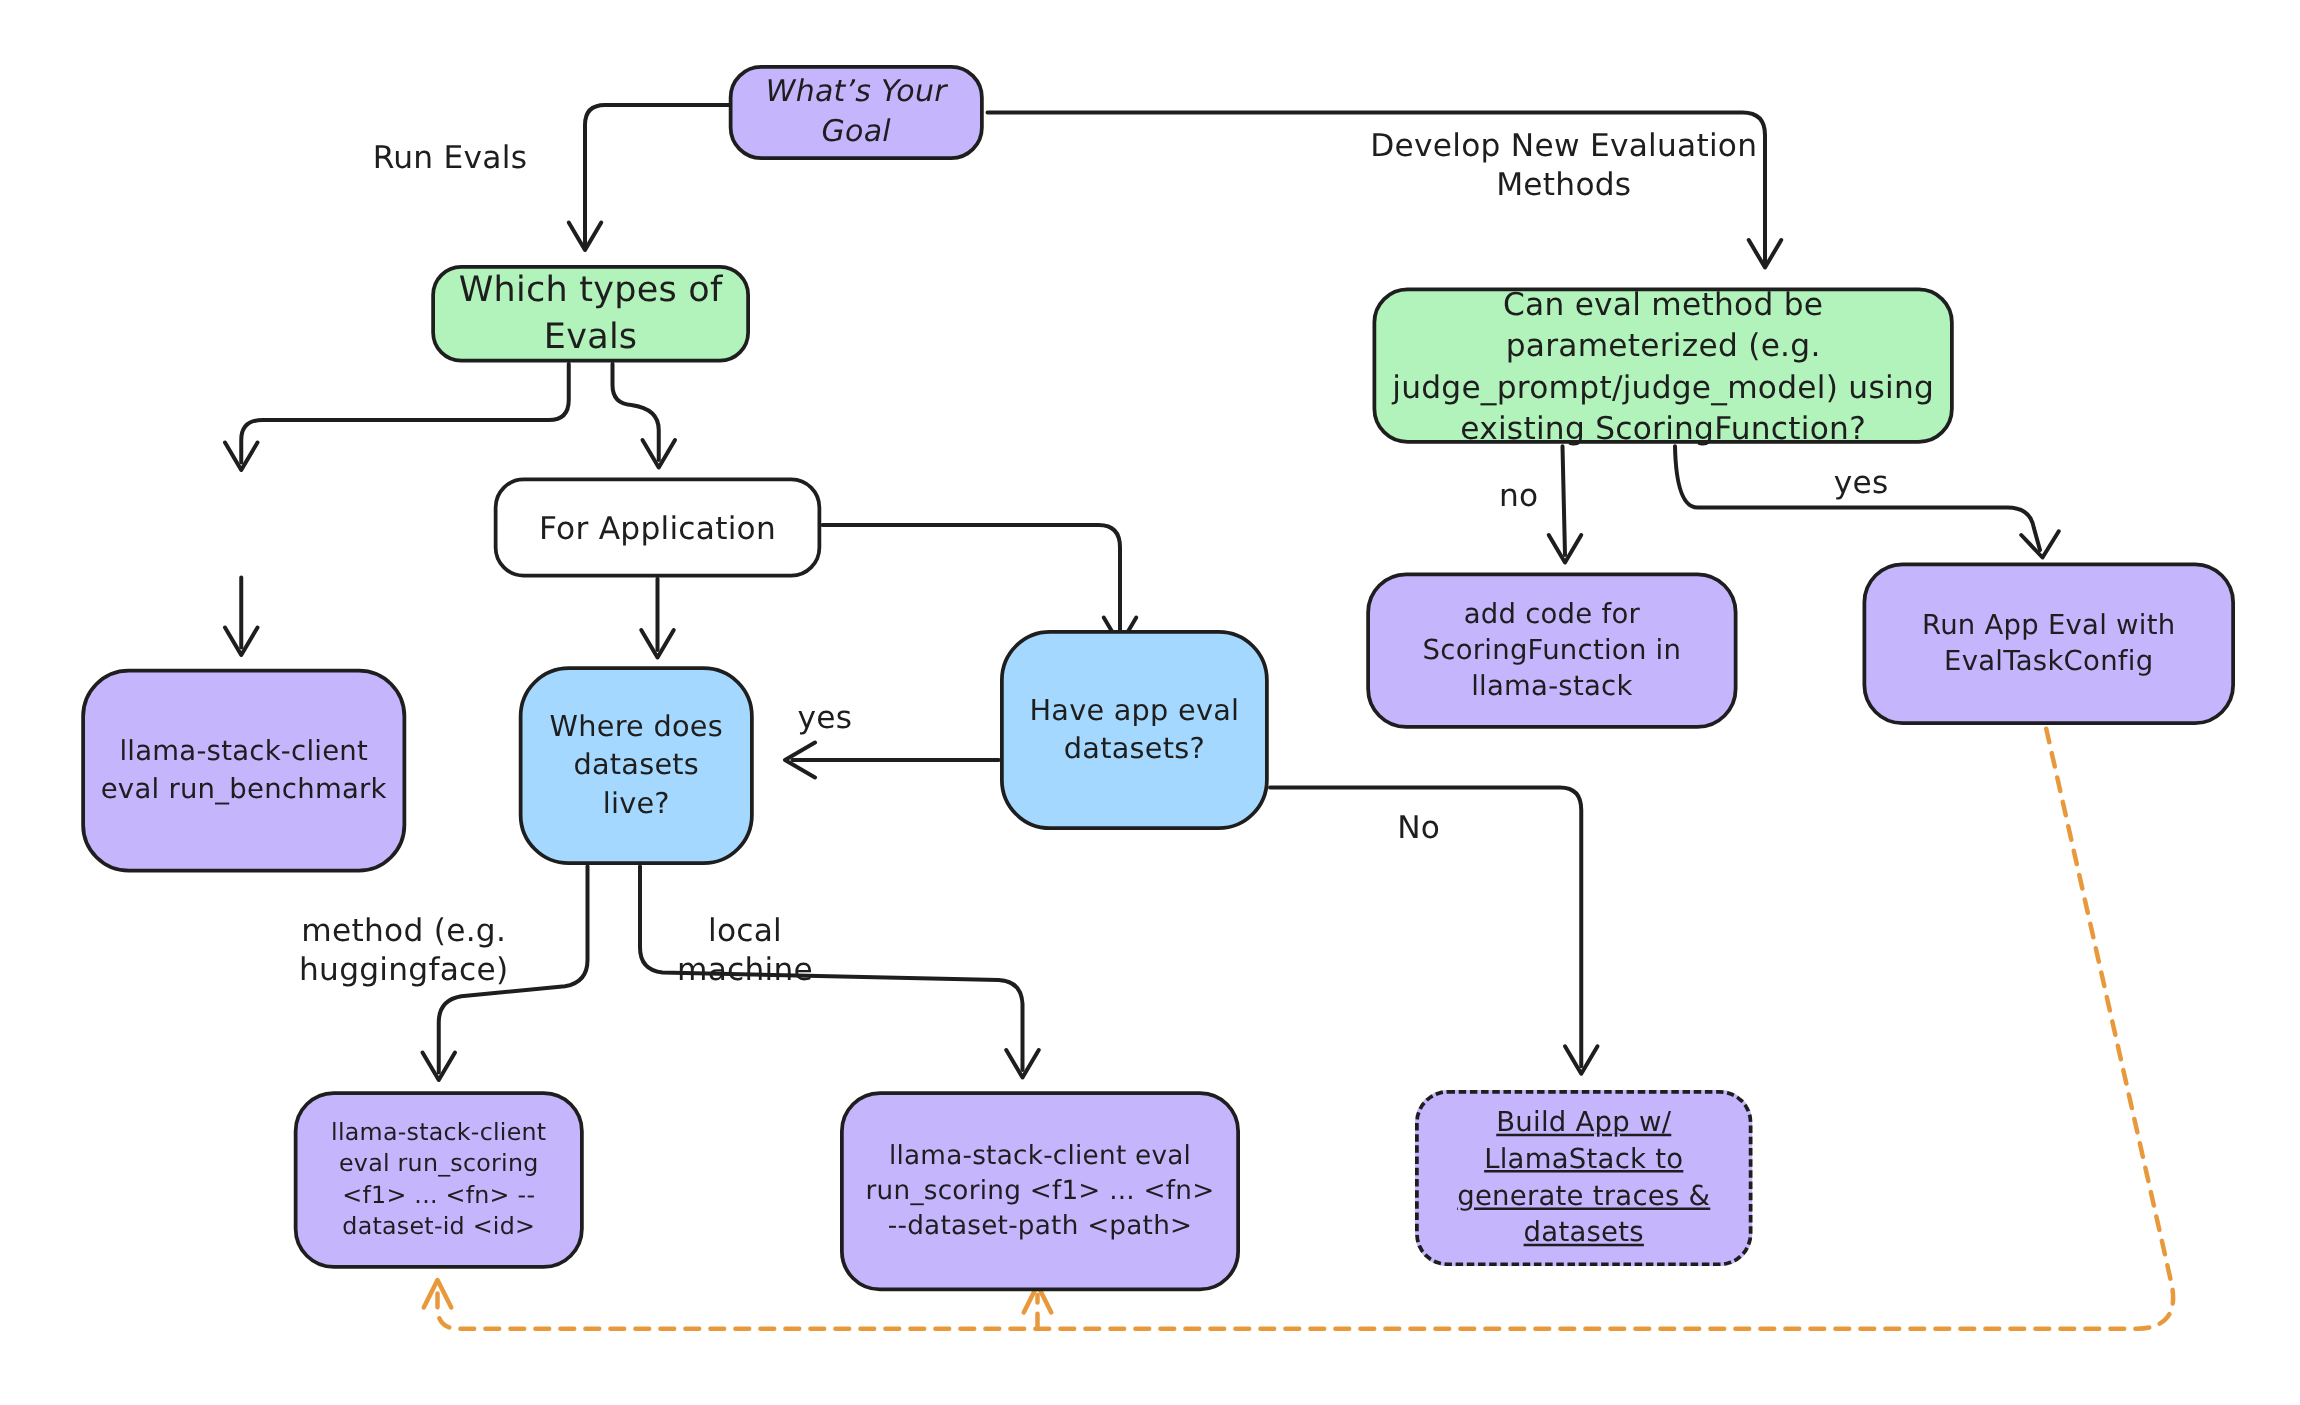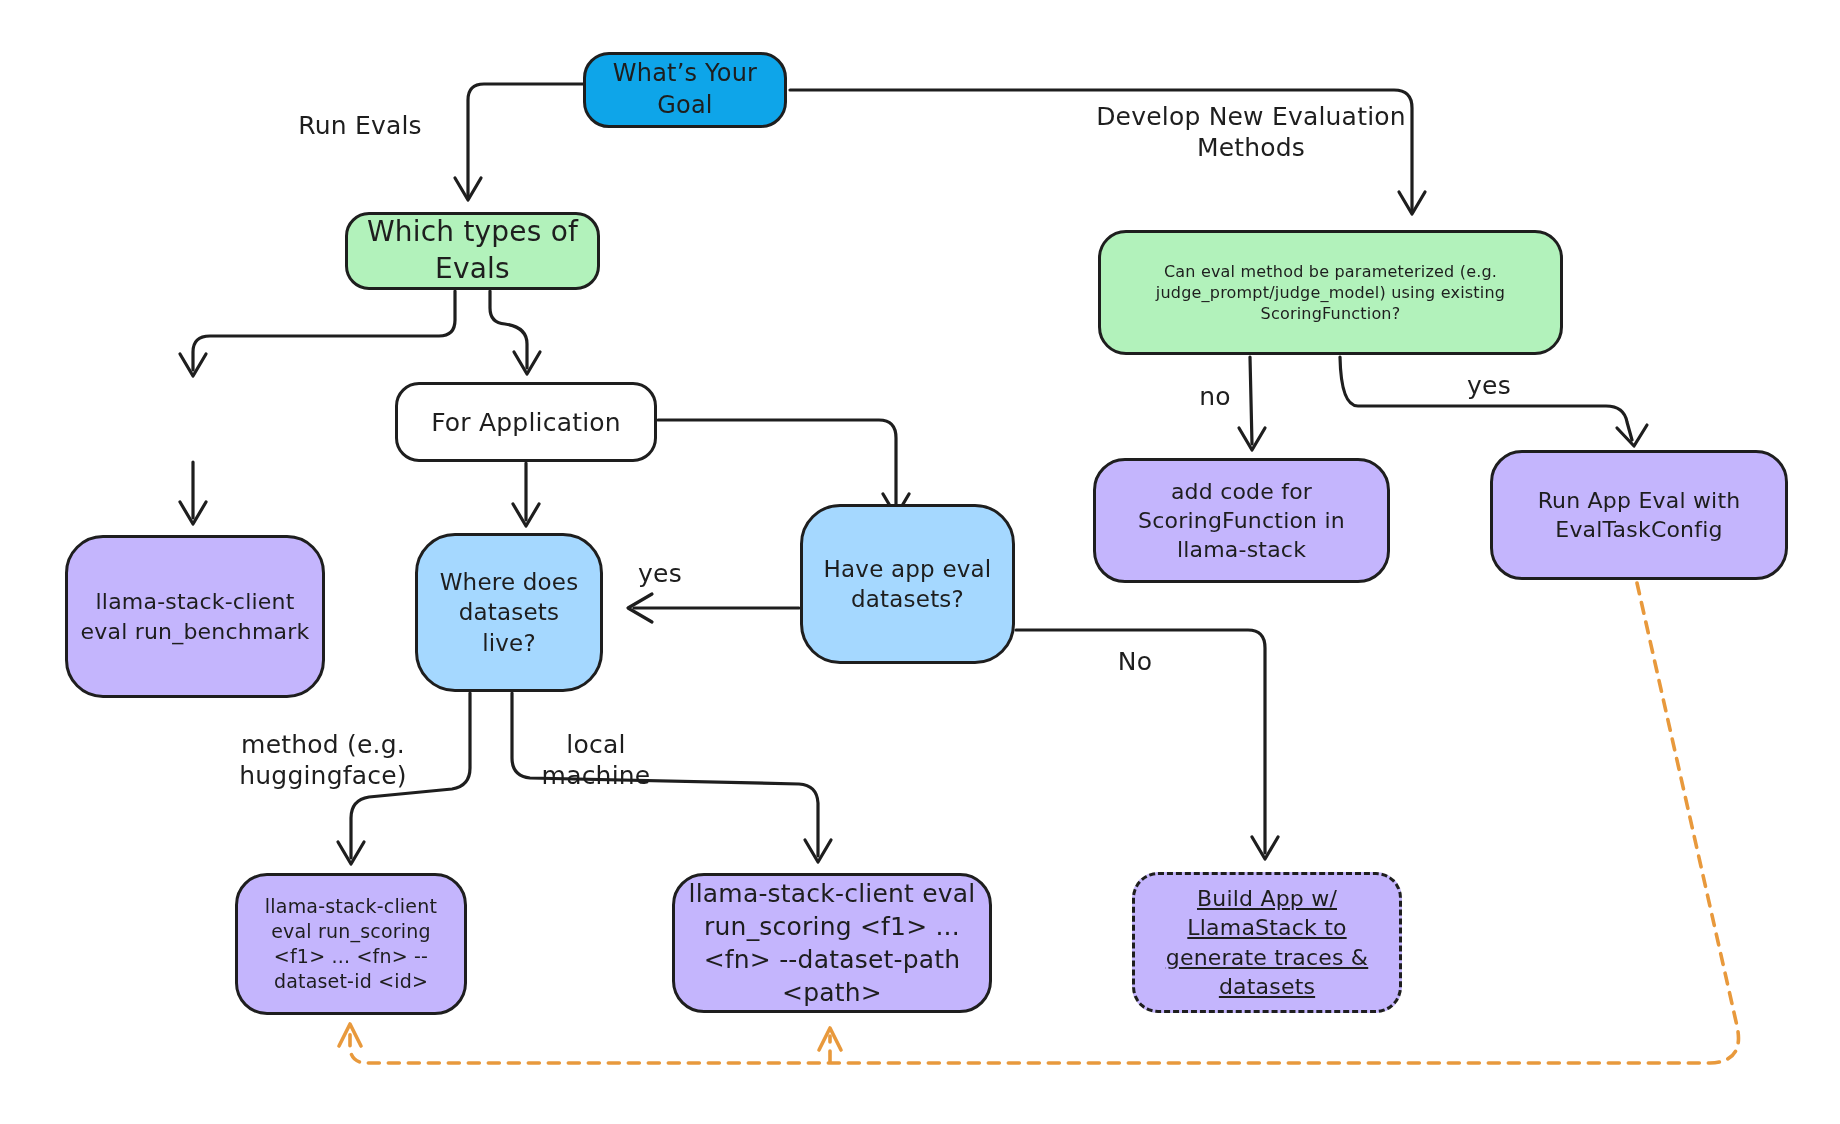--- a/index.html
+++ b/index.html
@@ -15,45 +15,45 @@
   .node{
     position:absolute;
     display:flex;align-items:center;justify-content:center;
     text-align:center;
     border:3px solid #1e1e1e;
     box-sizing:border-box;
     line-height:1.32;
     letter-spacing:.2px;
     padding:6px 12px;
   }
-  .pink{background:#0ea5e9;}
+  .pink{background:#c4b5fd;font-style:italic;}
   .green{background:#b2f2bb;}
   .blue{background:#a5d8ff;}
   .yellow{background:#c4b5fd;}
   .white{background:#ffffff;}
   .lbl{
     position:absolute;
     text-align:center;
     line-height:1.25;
     letter-spacing:.2px;
     font-size:25px;
   }
   
   #n-goal        {left:583px;top:52px;  width:204px;height:76px; border-radius:26px;font-size:24px;}
   #n-which       {left:345px;top:212px; width:255px;height:78px; border-radius:24px;font-size:28px;}
   #n-benchmark   {left:65px; top:383px; width:258px;height:77px; border-radius:24px;font-size:25px;}
   #n-forapp      {left:395px;top:382px; width:262px;height:80px; border-radius:24px;font-size:25px;}
   #n-runbench    {left:65px; top:535px; width:260px;height:163px;border-radius:38px;font-size:22px;}
   #n-where       {left:415px;top:533px; width:188px;height:159px;border-radius:40px;font-size:23px;}
   #n-have        {left:800px;top:504px; width:215px;height:160px;border-radius:40px;font-size:23px;}
-  #n-canparam    {left:1098px;top:230px;width:465px;height:125px;border-radius:28px;font-size:16px;}
+  #n-canparam    {left:1098px;top:230px;width:465px;height:125px;border-radius:28px;font-size:25px;}
   #n-addcode     {left:1093px;top:458px;width:297px;height:125px;border-radius:32px;font-size:22px;}
   #n-runappeval  {left:1490px;top:450px;width:298px;height:130px;border-radius:32px;font-size:22px;padding-left:12px;}
   #n-scoringid   {left:235px;top:873px; width:232px;height:142px;border-radius:32px;font-size:19px;padding:6px 6px;}
-  #n-scoringpath {left:672px;top:873px; width:320px;height:140px;border-radius:32px;font-size:25px;}
+  #n-scoringpath {left:672px;top:873px; width:320px;height:160px;border-radius:32px;font-size:21px;}
   #n-buildapp    {left:1132px;top:872px;width:270px;height:141px;border-radius:26px;font-size:22px;border:3px dashed #1e1e1e;text-decoration:underline;}
   
   #l-runevals {left:275px;top:110px;width:170px;}
   #l-develop  {left:1095px;top:101px;width:312px;}
   #l-no1      {left:1185px;top:381px;width:60px;}
   #l-yes1     {left:1452px;top:370px;width:74px;}
   #l-yes2     {left:628px;top:558px;width:64px;}
   #l-no2      {left:1103px;top:646px;width:64px;}
   #l-remote   {left:183px;top:729px;width:280px;}
   #l-local    {left:516px;top:729px;width:160px;}

